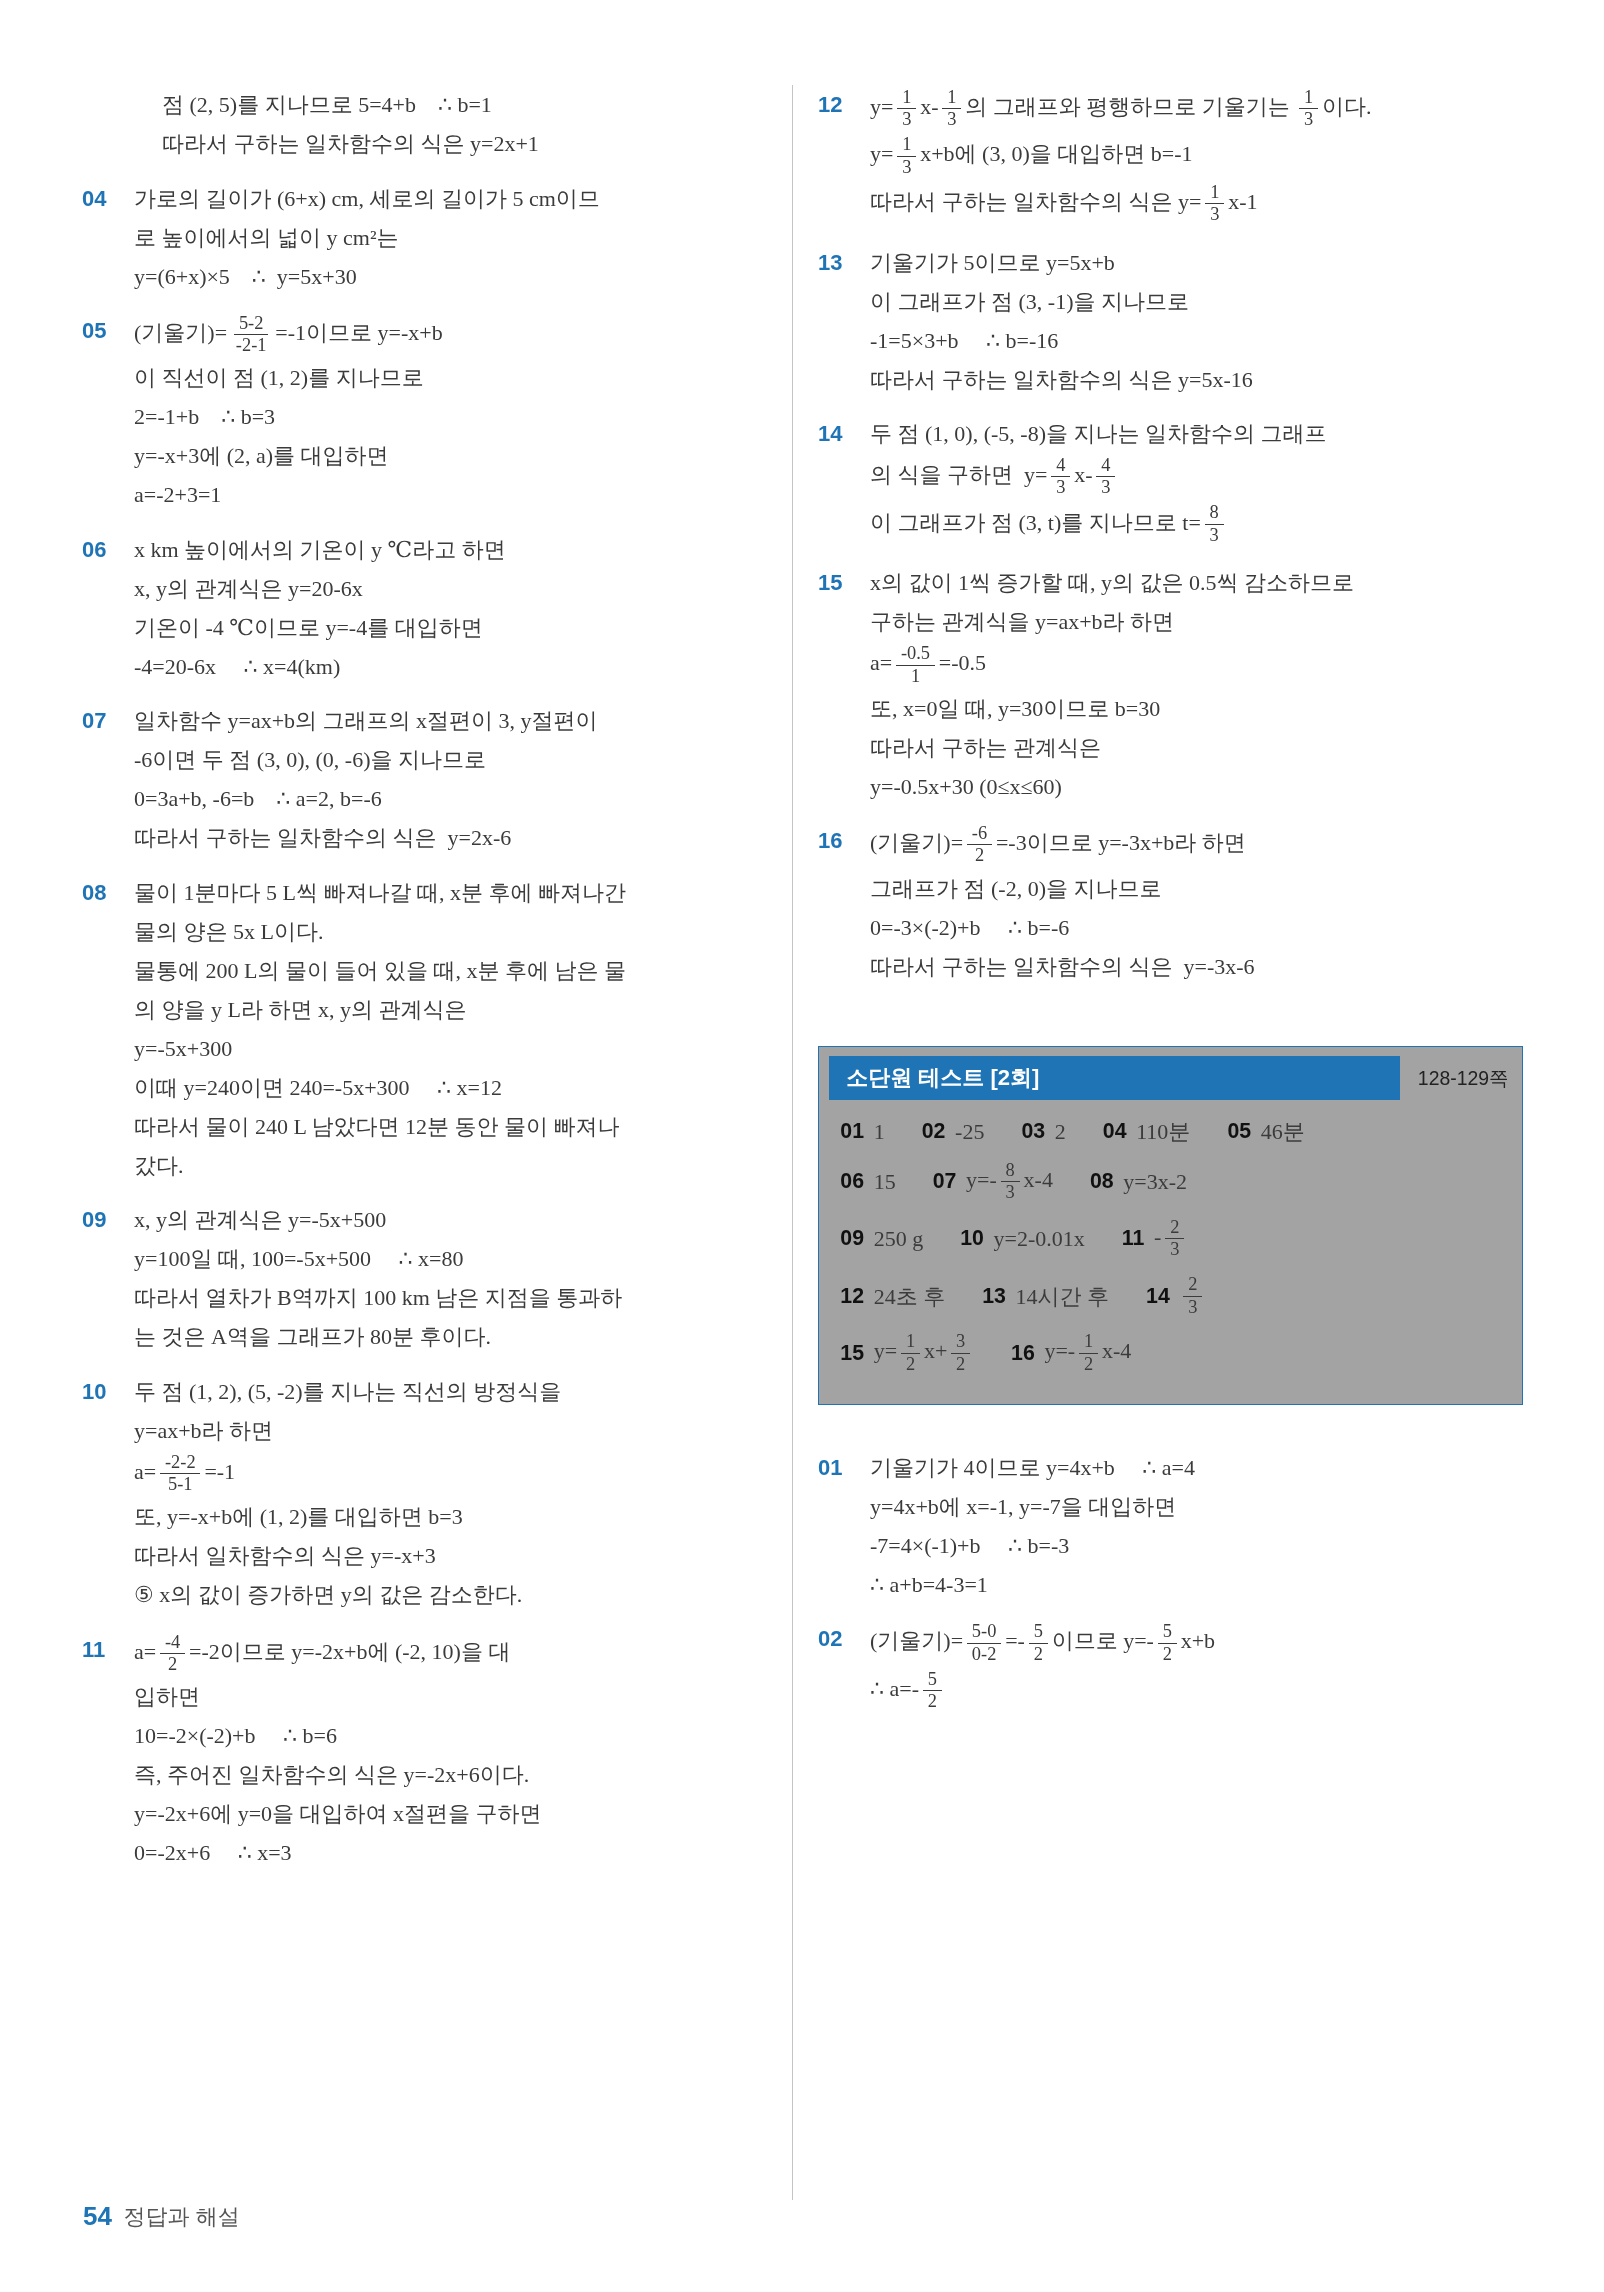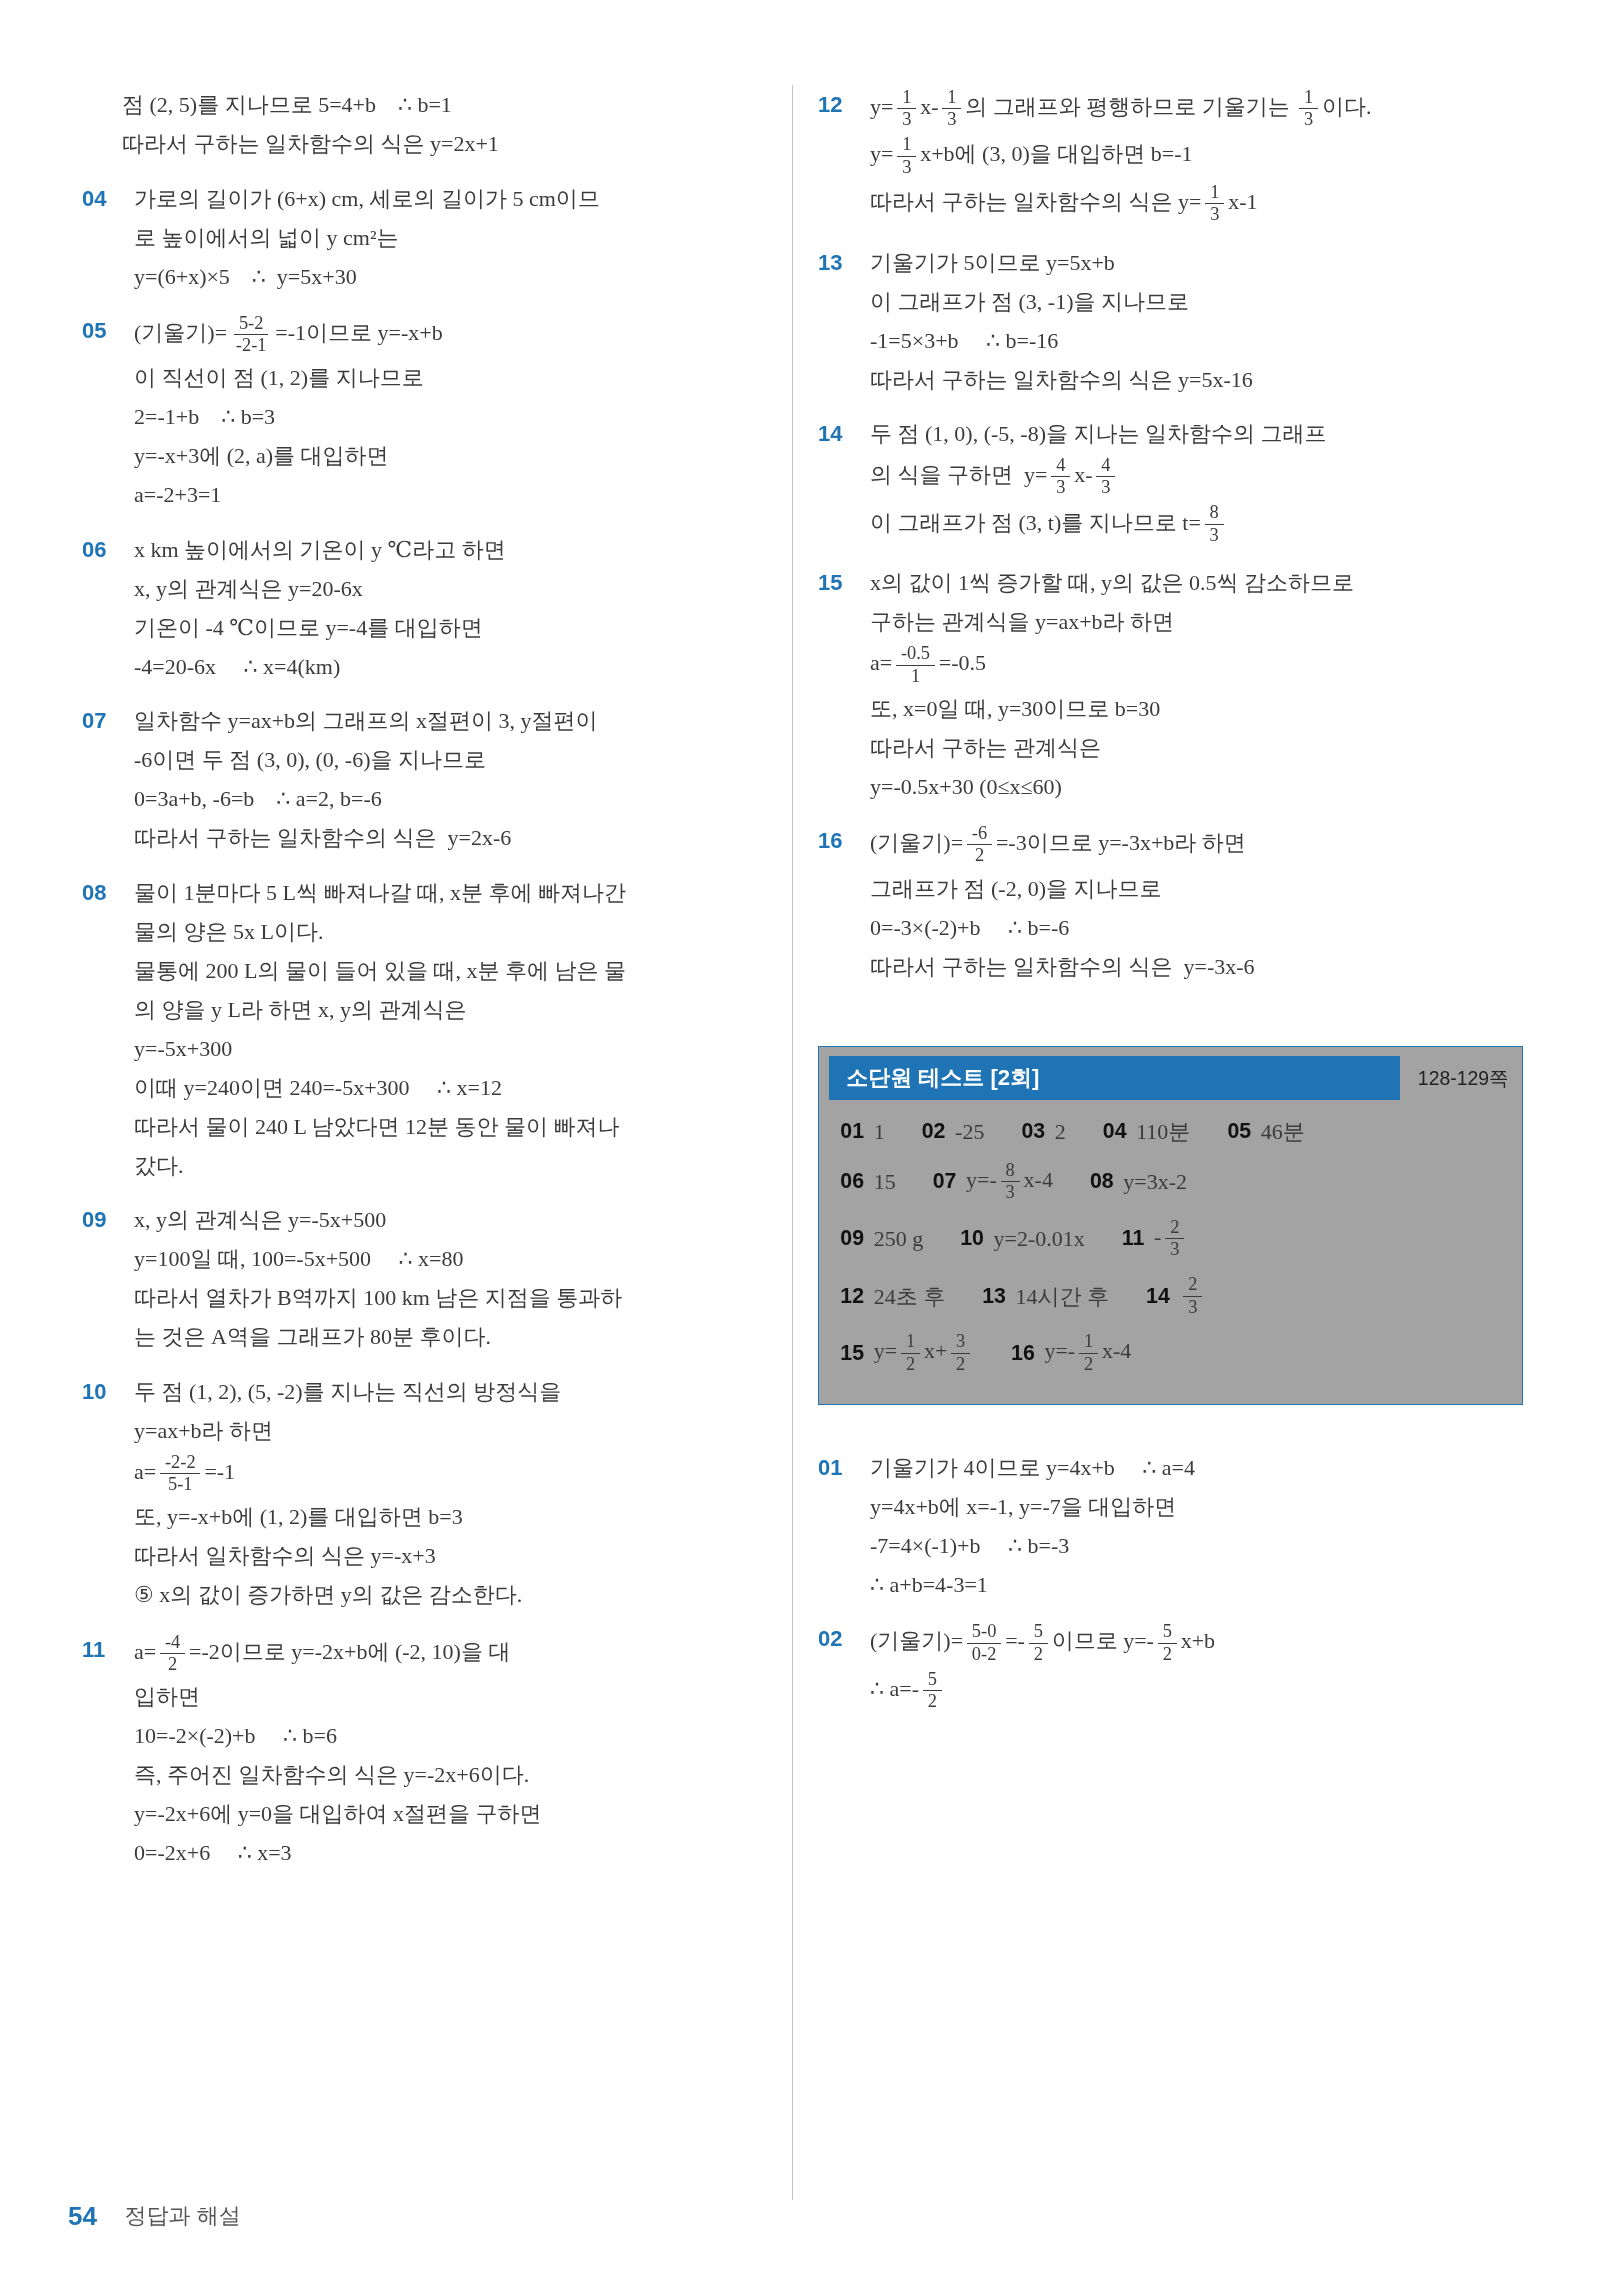--- a/index.html
+++ b/index.html
@@ -20,21 +20,21 @@
   .col{width:685px;}
   .col-left{margin-right:25px;}
   .col-divider{
     width:1px;
     background:#c4c4c4;
     margin-right:25px;
     height:2115px;
     flex:none;
   }
   .col-right{flex:1;}
-  .intro{margin-left:40px;margin-bottom:15.5px;}
+  .intro{margin-left:80px;margin-bottom:15.5px;}
   .problem{display:flex;margin-bottom:15.5px;}
   .p-num{
     width:52px;flex:none;
     font-family:"Liberation Sans","DejaVu Sans",sans-serif;
     font-weight:bold;
     color:#1f74b5;
     font-size:22px;
     line-height:39px;
   }
   .p-body{flex:1;}
@@ -86,22 +86,22 @@
   .ans-num{
     font-family:"Liberation Sans","DejaVu Sans",sans-serif;
     font-weight:bold;
     font-size:21.3px;
     color:#111111;
     margin-right:9.7px;
   }
   .ans-val{white-space:pre-wrap;line-height:35px;}
   .footer{
     position:absolute;
-    left:68px;top:2201px;
-    display:flex;align-items:flex-start;gap:16px;
+    left:83px;top:2201px;
+    display:flex;align-items:flex-end;
   }
   .footer-num{
     font-family:"Liberation Sans","DejaVu Sans",sans-serif;
     font-weight:bold;font-size:26px;color:#1f74b5;margin-right:11.6px;
   }
   .footer-label{
     font-family:"Liberation Sans","DejaVu Sans",sans-serif;
     font-size:22px;color:#555555;
   }
 </style>

